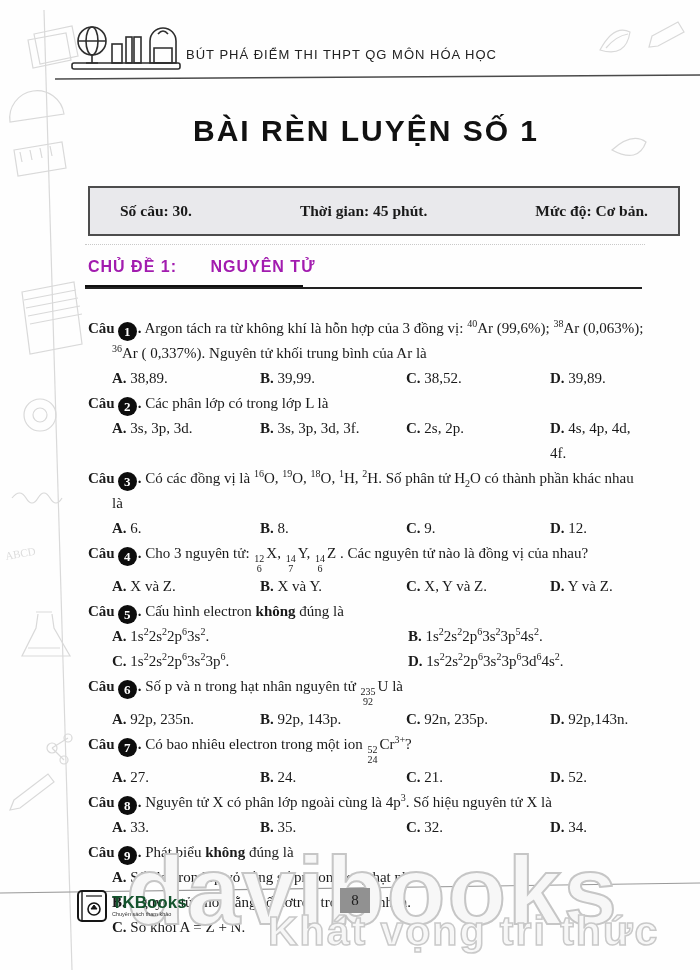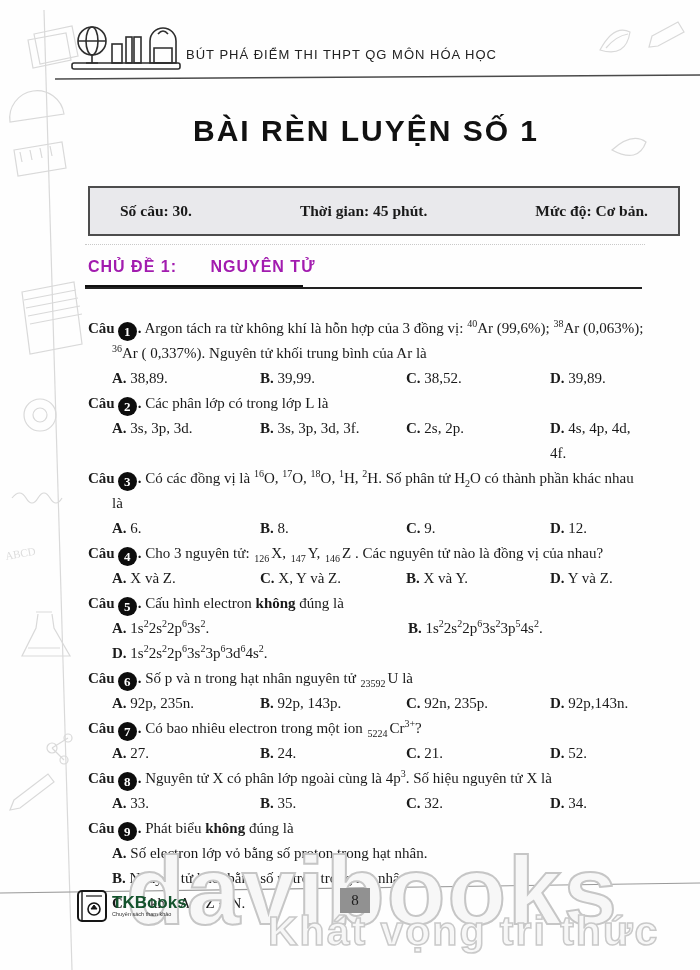--- a/index.html
+++ b/index.html
@@ -49,21 +49,21 @@
     background:#0d0d0d;color:#fff;font-weight:bold;font-size:13px;line-height:19px;
     text-align:center;vertical-align:-3px;margin:0 1px 0 3px;text-indent:0;
     font-family:"Liberation Serif","DejaVu Serif",serif;
   }
   .options{margin-left:24px;}
   .options.row{display:grid;grid-template-columns:148px 146px 144px auto;}
   .options.grid2{display:grid;grid-template-columns:296px auto;}
   .options.list{display:block;}
   .option{line-height:25px;}
   sup,sub{font-size:10px;line-height:0;}
-  .stk{display:inline-flex;flex-direction:row;align-items:center;font-size:10px;line-height:10px;vertical-align:-4px;margin:0 2px 0 1px;text-indent:0;}
+  .stk{display:inline-flex;flex-direction:column;align-items:center;font-size:10px;line-height:10px;vertical-align:-4px;margin:0 2px 0 1px;text-indent:0;}
   .wm-big{
     position:absolute;left:126px;top:836px;z-index:2;pointer-events:none;
     font-family:"Liberation Sans","DejaVu Sans",sans-serif;font-weight:bold;
     font-size:96px;letter-spacing:2px;color:#f7f7f7;
     -webkit-text-stroke:2px #c6c6c6;
   }
   .wm-slogan{
     position:absolute;left:268px;top:908px;z-index:2;pointer-events:none;
     font-family:"Liberation Sans","DejaVu Sans",sans-serif;font-weight:bold;
     font-size:41px;letter-spacing:2px;color:#f7f7f7;
@@ -154,51 +154,52 @@
       <div class="question">
         <div class="q-line"><span class="q-head"><b>Câu</b><span class="q-badge">2</span><b>.</b> </span>Các phân lớp có trong lớp L là</div>
         <div class="options row">
           <div class="option"><b>A.</b> 3s, 3p, 3d.</div>
           <div class="option"><b>B.</b> 3s, 3p, 3d, 3f.</div>
           <div class="option"><b>C.</b> 2s, 2p.</div>
           <div class="option"><b>D.</b> 4s, 4p, 4d, 4f.</div>
         </div>
       </div>
       <div class="question">
-        <div class="q-line"><span class="q-head"><b>Câu</b><span class="q-badge">3</span><b>.</b> </span>Có các đồng vị là <sup>16</sup>O, <sup>17</sup>O, <sup>18</sup>O, <sup>1</sup>H, <sup>2</sup>H. Số phân tử H<sub>2</sub>O có thành phần khác nhau là</div>
+        <div class="q-line"><span class="q-head"><b>Câu</b><span class="q-badge">3</span><b>.</b> </span>Có các đồng vị là <sup>16</sup>O, <sup>19</sup>O, <sup>18</sup>O, <sup>1</sup>H, <sup>2</sup>H. Số phân tử H<sub>2</sub>O có thành phần khác nhau là</div>
         <div class="options row">
           <div class="option"><b>A.</b> 6.</div>
           <div class="option"><b>B.</b> 8.</div>
           <div class="option"><b>C.</b> 9.</div>
           <div class="option"><b>D.</b> 12.</div>
         </div>
       </div>
       <div class="question">
         <div class="q-line"><span class="q-head"><b>Câu</b><span class="q-badge">4</span><b>.</b> </span>Cho 3 nguyên tử: <span class="stk">
             <span>12</span>
             <span>6</span>
           </span>X, <span class="stk">
             <span>14</span>
             <span>7</span>
           </span>Y, <span class="stk">
             <span>14</span>
             <span>6</span>
           </span>Z . Các nguyên tử nào là đồng vị của nhau?</div>
         <div class="options row">
           <div class="option"><b>A.</b> X và Z.</div>
+          <div class="option"><b>B.</b> X và Y.</div>
           <div class="option"><b>C.</b> X, Y và Z.</div>
-          <div class="option"><b>B.</b> X và Y.</div>
           <div class="option"><b>D.</b> Y và Z.</div>
         </div>
       </div>
       <div class="question">
         <div class="q-line"><span class="q-head"><b>Câu</b><span class="q-badge">5</span><b>.</b> </span>Cấu hình electron <b>không</b> đúng là</div>
         <div class="options grid2">
           <div class="option"><b>A.</b> 1s<sup>2</sup>2s<sup>2</sup>2p<sup>6</sup>3s<sup>2</sup>.</div>
           <div class="option"><b>B.</b> 1s<sup>2</sup>2s<sup>2</sup>2p<sup>6</sup>3s<sup>2</sup>3p<sup>5</sup>4s<sup>2</sup>.</div>
+          <div class="option"><b>C.</b> 1s<sup>2</sup>2s<sup>2</sup>2p<sup>6</sup>3s<sup>2</sup>3p<sup>6</sup>.</div>
           <div class="option"><b>D.</b> 1s<sup>2</sup>2s<sup>2</sup>2p<sup>6</sup>3s<sup>2</sup>3p<sup>6</sup>3d<sup>6</sup>4s<sup>2</sup>.</div>
         </div>
       </div>
       <div class="question">
         <div class="q-line"><span class="q-head"><b>Câu</b><span class="q-badge">6</span><b>.</b> </span>Số p và n trong hạt nhân nguyên tử <span class="stk">
             <span>235</span>
             <span>92</span>
           </span>U  là</div>
         <div class="options row">
           <div class="option"><b>A.</b> 92p, 235n.</div>

